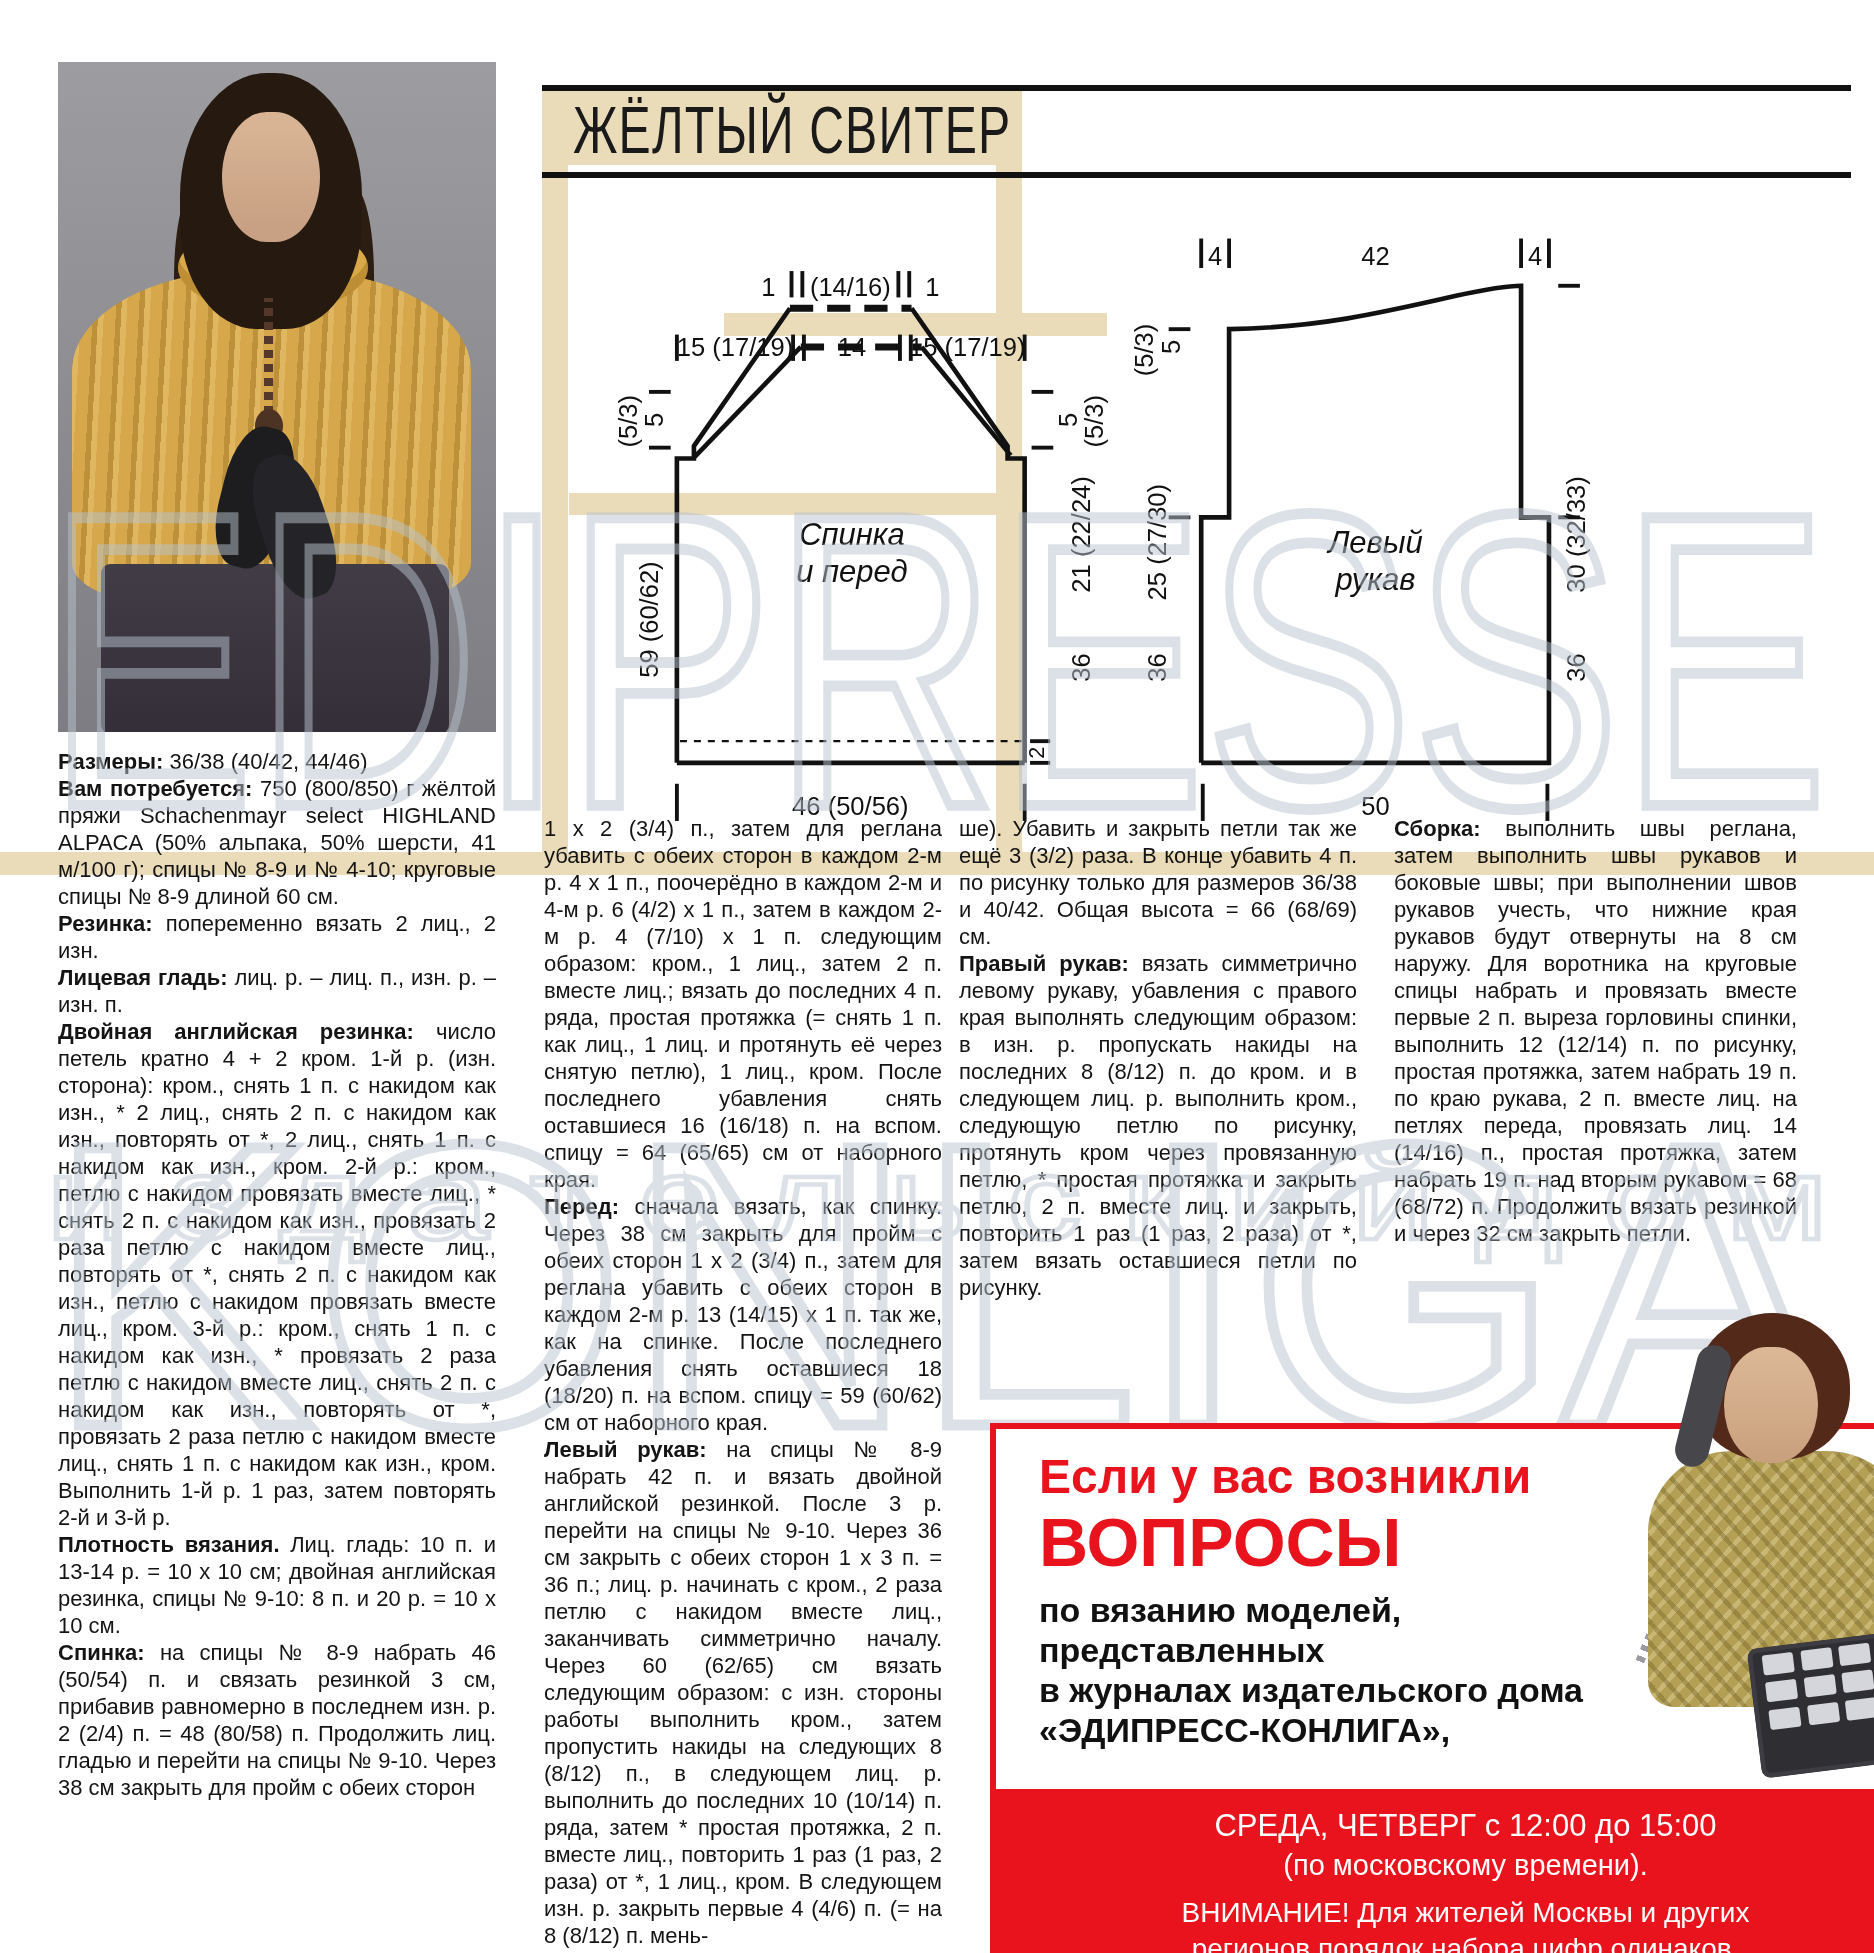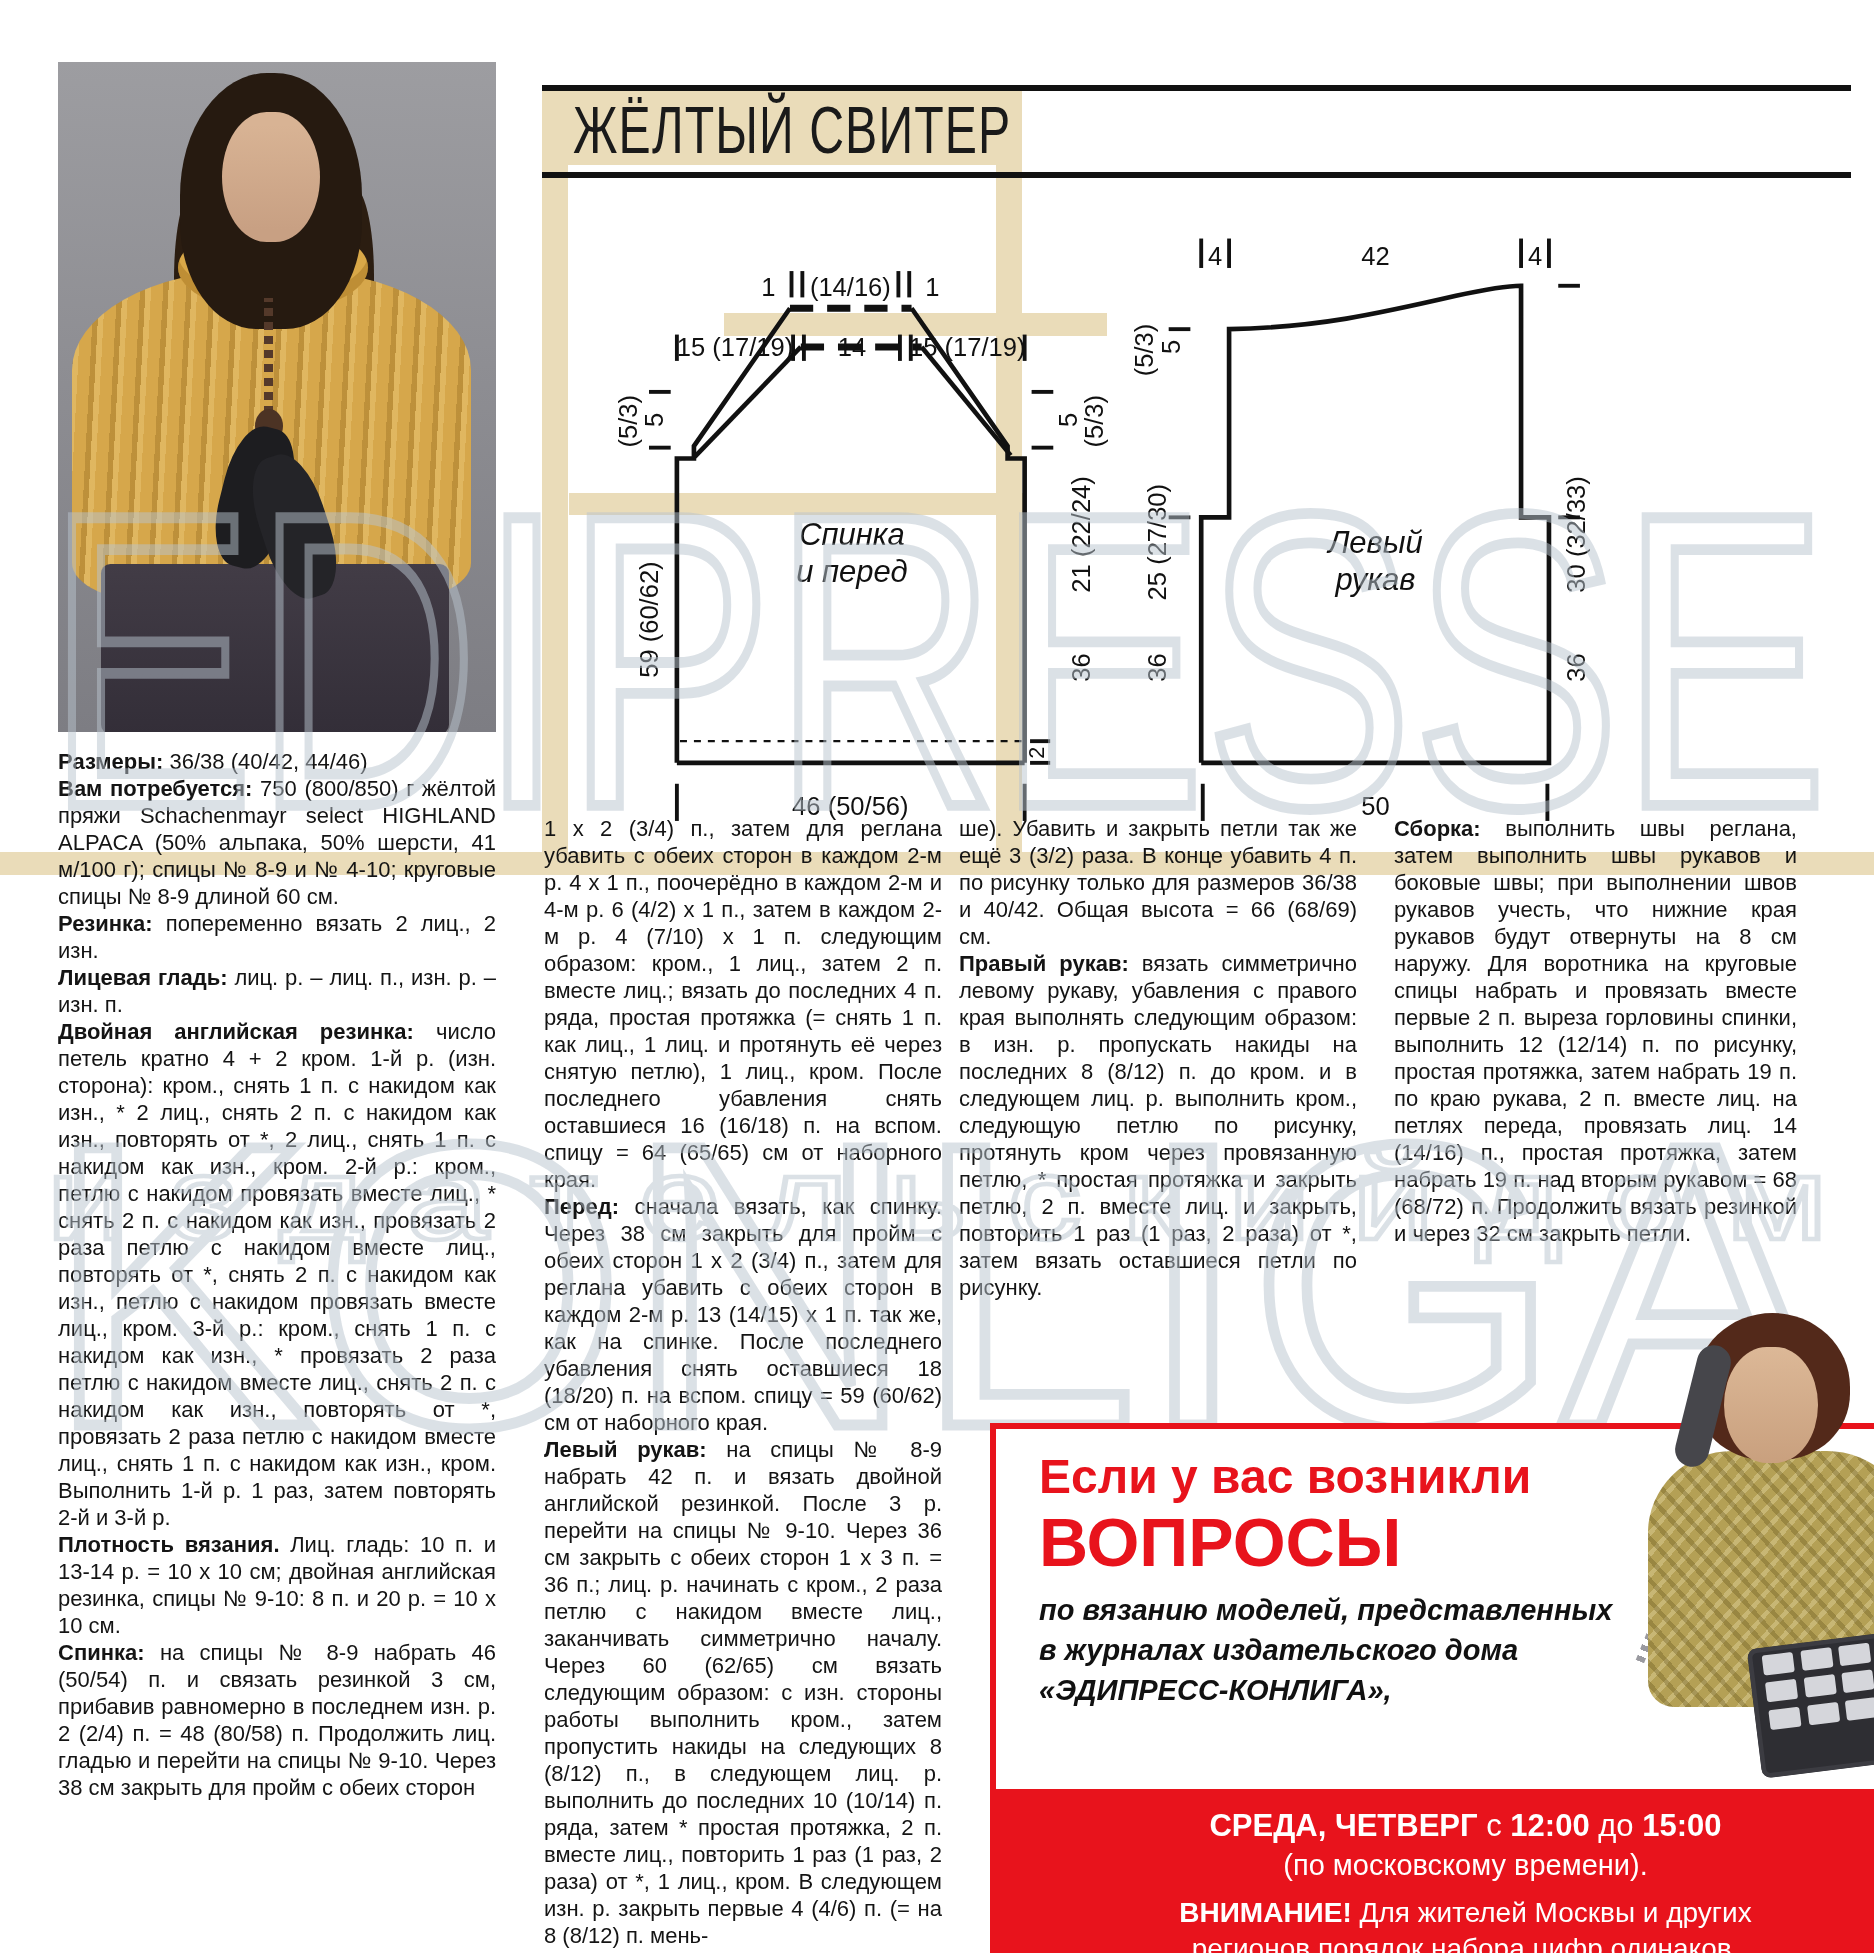--- a/index.html
+++ b/index.html
@@ -66,29 +66,29 @@
 
   
   .watermark{position:absolute;left:0;top:0;width:1875px;height:1954px;z-index:20;pointer-events:none;opacity:.5;}
 
   
   .ad{position:absolute;left:990px;top:1423px;width:951px;height:530px;background:#fff;
       border:6.2px solid #e8131c;box-sizing:border-box;z-index:30;}
   .ad-text{position:relative;z-index:5;padding:20px 0 0 43px;width:604px;}
   .ad-h1{color:#e8131c;font-weight:bold;font-size:48px;line-height:56px;white-space:nowrap;}
   .ad-h2{color:#e8131c;font-weight:bold;font-size:68px;line-height:74px;}
-  .ad-body{margin-top:11px;font-weight:bold;font-size:29px;line-height:40px;color:#111;font-style:italic;}
+  .ad-body{margin-top:11px;font-weight:bold;font-size:34px;line-height:40px;color:#111;}
   .ad-phone{margin-top:7.7px;color:#29a9e2;font-weight:bold;font-size:67px;letter-spacing:0.8px;white-space:nowrap;}
   .ad-band{position:absolute;left:-6.2px;right:-6.2px;bottom:-6.2px;height:164px;background:#e8131c;color:#fff;
            text-align:center;padding-top:17px;box-sizing:border-box;z-index:4;}
   .band-l1{font-size:31px;line-height:40px;}
   .band-l2{font-size:29px;line-height:39px;}
   .band-l3{font-size:28px;line-height:37px;margin-top:9.3px;}
   .band-l4{font-size:28px;line-height:36px;}
-  .bb{font-weight:bold;}
+  .bb{font-weight:normal;}
 
   
   .ad-woman{position:absolute;right:0px;top:-116px;width:333px;height:484px;z-index:3;}
   .aw-hair{position:absolute;left:93px;top:0;width:155px;height:147px;background:#53291a;border-radius:50% 50% 45% 45%;}
   .aw-face{position:absolute;left:122px;top:34px;width:94px;height:116px;border-radius:50%/55%;
            background:linear-gradient(180deg,#dcb897,#c9a07e);}
   .aw-handset{position:absolute;left:84px;top:31px;width:34px;height:124px;background:#46464b;border-radius:17px;
               transform:rotate(14deg);}
   .aw-sweater{position:absolute;left:46px;top:138px;width:263px;height:256px;border-radius:32% 32% 10% 10%;
               background:#b4a055;

